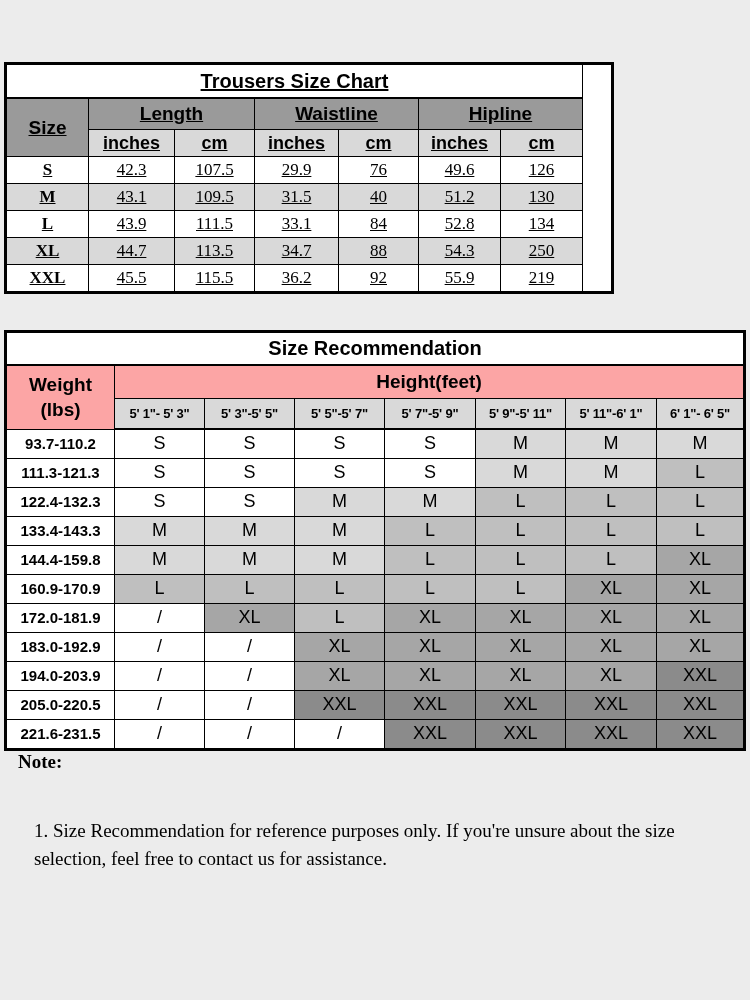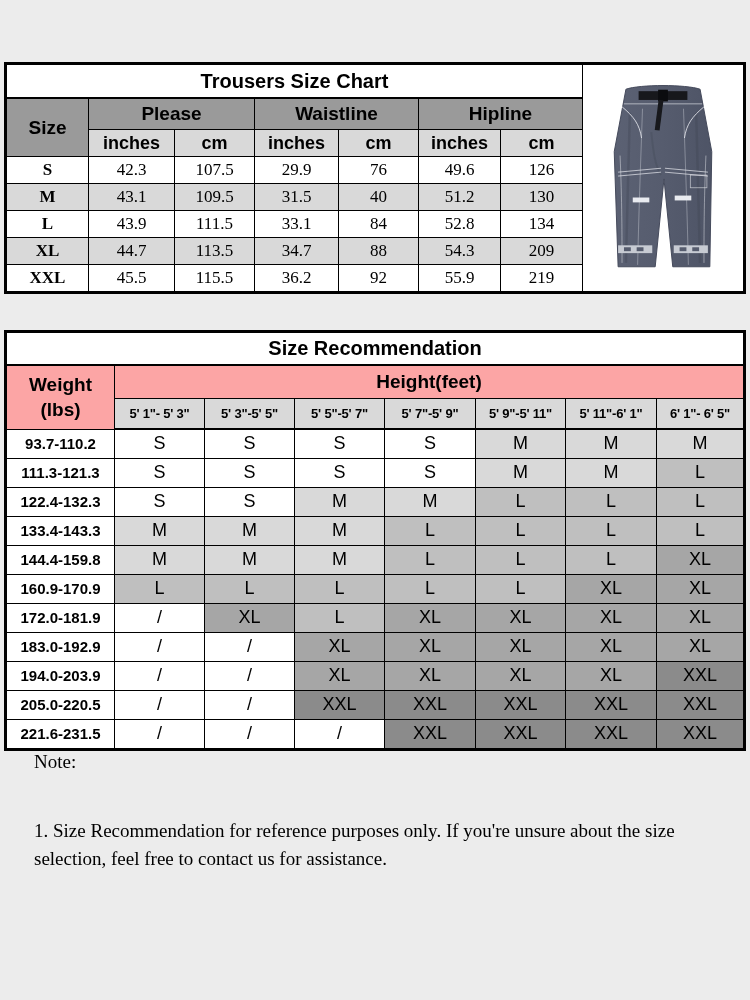--- a/index.html
+++ b/index.html
@@ -20,21 +20,21 @@
   }
   table.chart td{
     border:1px solid #000;
     text-align:center;
     vertical-align:middle;
     overflow:hidden;
     white-space:nowrap;
   }
 
   
-  #table1{left:4px;top:62px;width:742px;}
+  #table1{left:4px;top:62px;width:610px;text-decoration:underline;}
   #table1 .t-title{
     height:30px;font-size:20px;font-weight:bold;
     background:#fff;border-bottom:2px solid #000;
   }
   #table1 .grp-hdr{
     height:28px;font-size:19px;font-weight:bold;
     background:#9a9a9a;
   }
   #table1 .unit-cell{
     height:24px;font-size:18px;font-weight:bold;
@@ -73,21 +73,21 @@
     height:26px;font-size:15px;font-weight:bold;background:#fff;
   }
   #table2 .rec-cell{font-size:18px;}
 
   
   #notes{
     position:absolute;left:18px;top:748px;width:722px;
     font-family:"Liberation Serif", serif;
     font-size:19px;line-height:1.5;
   }
-  #notes .note-heading{margin:0 0 40px 16px;font-weight:normal;font-size:19px;}
+  #notes .note-heading{margin:0 0 40px 0;font-weight:bold;font-size:19px;}
   #notes p.note-item{margin:0 0 28px 16px;white-space:pre-line;}
 </style>
 </head>
 <body>
 
 <div class="page">
 
   <table class="chart" id="table1">
     <colgroup>
       <col style="width:83px">
@@ -144,21 +144,21 @@
               <rect x="42" y="178" width="7" height="4" fill="#565c6e"></rect>
               <rect x="55" y="178" width="7" height="4" fill="#565c6e"></rect>
               <rect x="99" y="178" width="7" height="4" fill="#565c6e"></rect>
               <rect x="112" y="178" width="7" height="4" fill="#565c6e"></rect>
             </g>
           </svg>
         </td>
       </tr>
       <tr>
         <td rowspan="2" class="grp-hdr">Size</td>
-        <td colspan="2" class="grp-hdr">Please</td>
+        <td colspan="2" class="grp-hdr">Length</td>
         <td colspan="2" class="grp-hdr">Waistline</td>
         <td colspan="2" class="grp-hdr">Hipline</td>
       </tr>
 
     <tr>
           <td class="unit-cell">inches</td>
           <td class="unit-cell">cm</td>
           <td class="unit-cell">inches</td>
           <td class="unit-cell">cm</td>
           <td class="unit-cell">inches</td>
@@ -191,21 +191,21 @@
           <td class="value-cell">52.8</td>
           <td class="value-cell">134</td>
         </tr>
         <tr class="alt-row">
           <td class="size-label">XL</td>
           <td class="value-cell">44.7</td>
           <td class="value-cell">113.5</td>
           <td class="value-cell">34.7</td>
           <td class="value-cell">88</td>
           <td class="value-cell">54.3</td>
-          <td class="value-cell">209</td>
+          <td class="value-cell">250</td>
         </tr>
         <tr>
           <td class="size-label">XXL</td>
           <td class="value-cell">45.5</td>
           <td class="value-cell">115.5</td>
           <td class="value-cell">36.2</td>
           <td class="value-cell">92</td>
           <td class="value-cell">55.9</td>
           <td class="value-cell">219</td>
         </tr>

